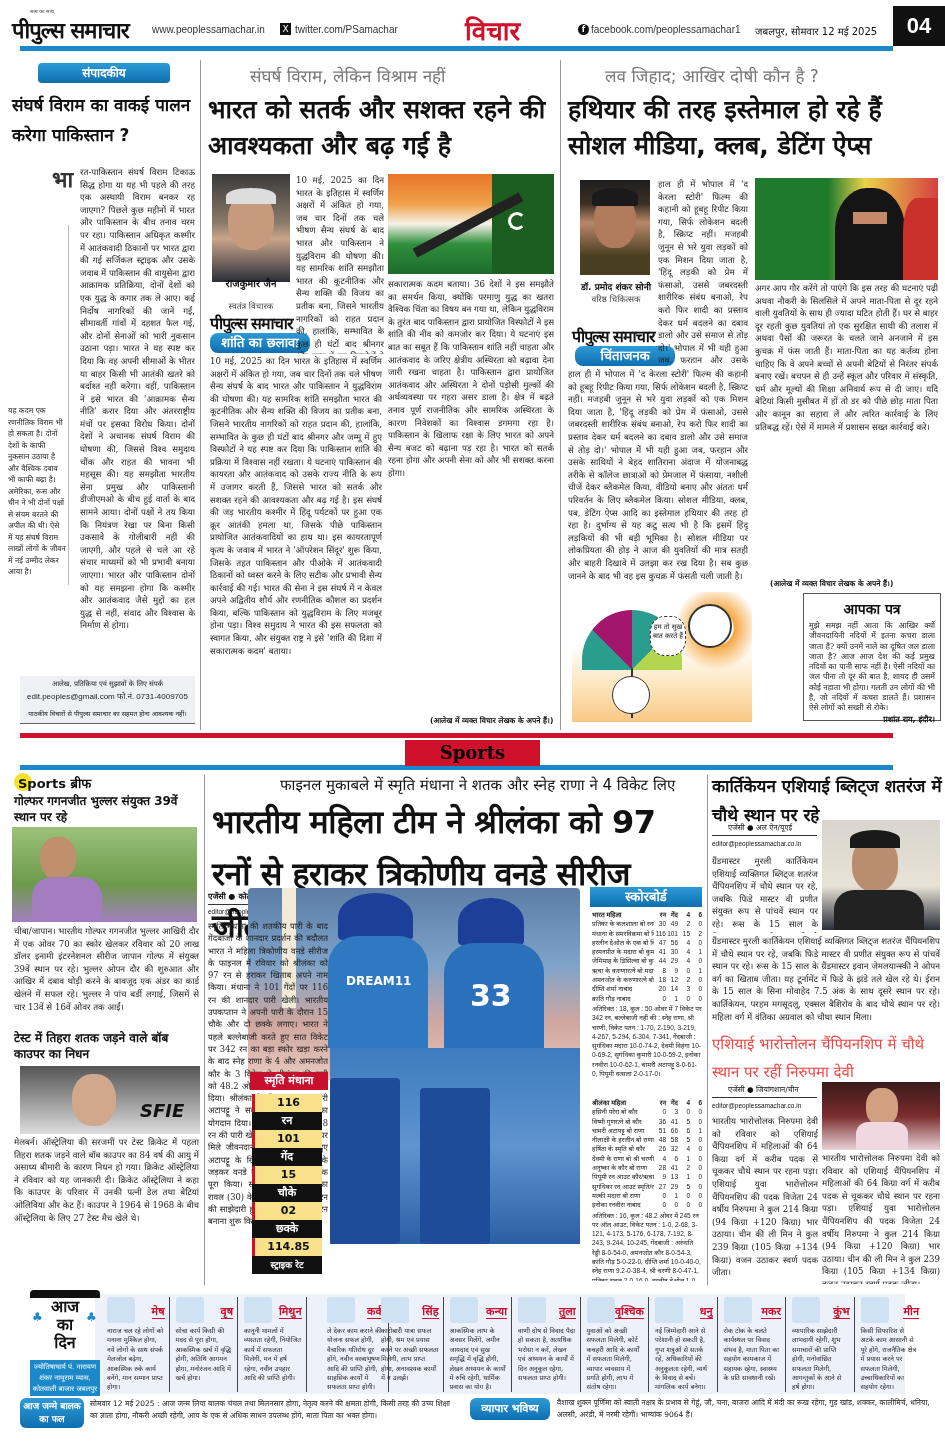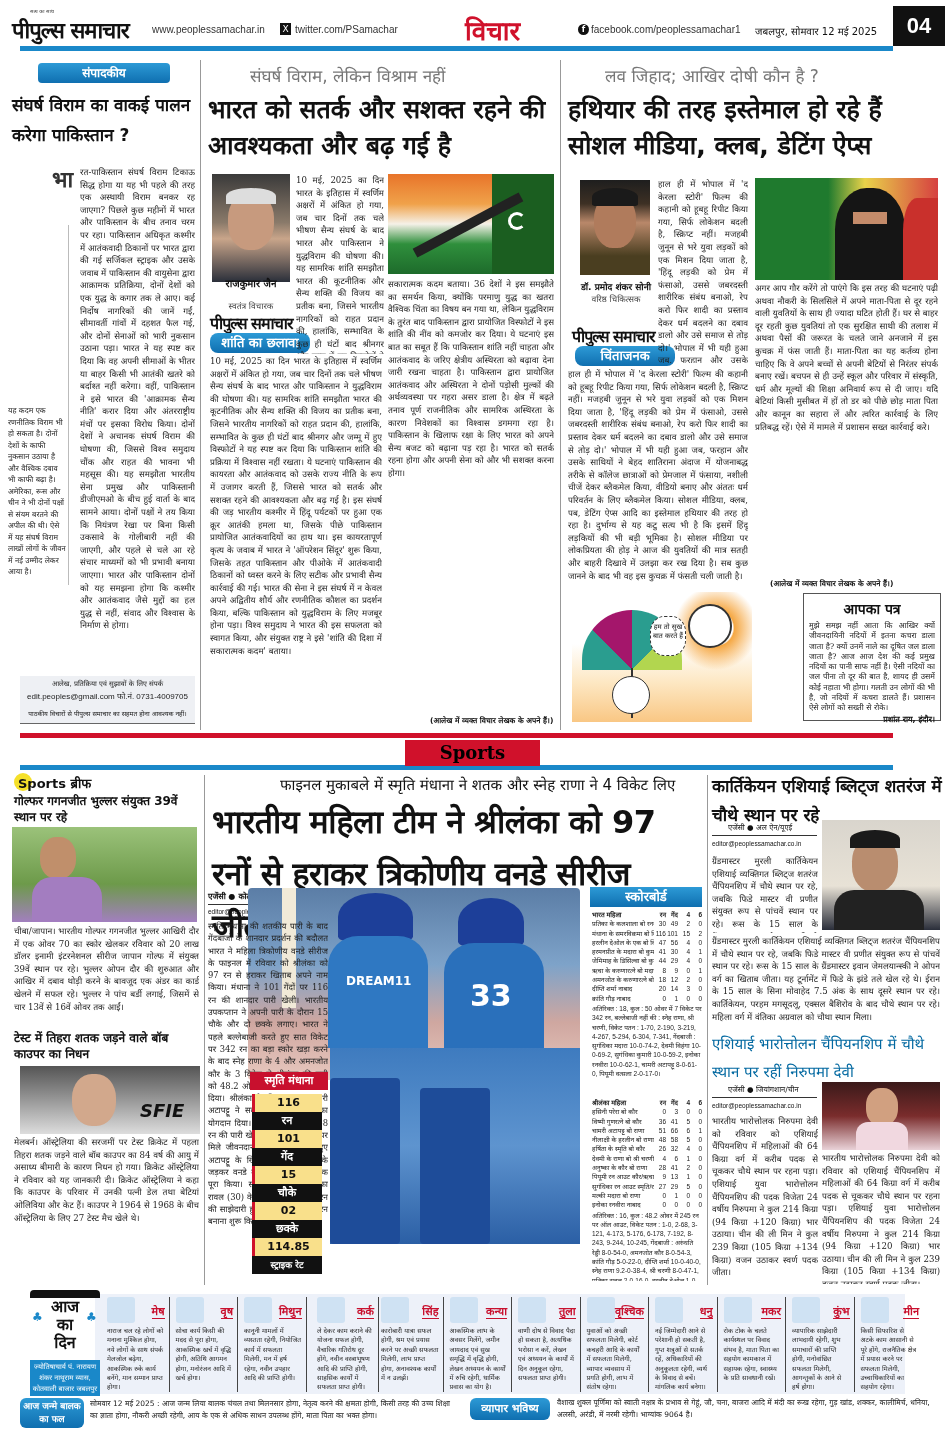--- a/index.html
+++ b/index.html
@@ -349,21 +349,21 @@
 <div class="abs" style="left:712px;top:835px;width:105px;height:1px;background:#333"></div>
 <div class="abs" style="left:712px;top:840px;font-size:6.5px;font-family:'Liberation Sans',sans-serif">editor@peoplessamachar.co.in</div>
 <div class="abs photo" style="left:822px;top:820px;width:118px;height:110px;background:linear-gradient(180deg,#d9d5cd 0%,#e8e2d6 60%,#2a2e3a 100%)">
   <div style="position:absolute;left:30px;top:16px;width:46px;height:56px;border-radius:45%;background:#b98d6f"></div>
   <div style="position:absolute;left:28px;top:10px;width:50px;height:18px;border-radius:50% 50% 0 0;background:#1a1a1a"></div>
   <div style="position:absolute;left:12px;top:70px;width:90px;height:40px;background:#222;border-radius:20px 20px 0 0"></div>
 </div>
 <div class="abs body-text" style="left:712px;top:855px;width:106px;height:78px">ग्रैंडमास्टर मुरली कार्तिकेयन एशियाई व्यक्तिगत ब्लिट्ज शतरंज चैंपियनशिप में चौथे स्थान पर रहे, जबकि फिडे मास्टर वी प्रणीत संयुक्त रूप से पांचवें स्थान पर रहे। रूस के 15 साल के ग्रैंडमास्टर इवान जेमलयान्स्की ने ओपन वर्ग का खिताब जीता। यह टूर्नामेंट में फिडे के झंडे तले खेल रहे थे। ईरान के 15 साल के सिना मोवाहेद 7.5 अंक के साथ दूसरे स्थान पर रहे। कार्तिकेयन, परहम मगसूदलू, एक्सल बैशिरोव के बाद चौथे स्थान पर रहे। महिला वर्ग में वंतिका अग्रवाल को चौथा स्थान मिला।</div>
 <div class="abs body-text" style="left:712px;top:935px;width:228px;height:92px">ग्रैंडमास्टर मुरली कार्तिकेयन एशियाई व्यक्तिगत ब्लिट्ज शतरंज चैंपियनशिप में चौथे स्थान पर रहे, जबकि फिडे मास्टर वी प्रणीत संयुक्त रूप से पांचवें स्थान पर रहे। रूस के 15 साल के ग्रैंडमास्टर इवान जेमलयान्स्की ने ओपन वर्ग का खिताब जीता। यह टूर्नामेंट में फिडे के झंडे तले खेल रहे थे। ईरान के 15 साल के सिना मोवाहेद 7.5 अंक के साथ दूसरे स्थान पर रहे। कार्तिकेयन, परहम मगसूदलू, एक्सल बैशिरोव के बाद चौथे स्थान पर रहे। महिला वर्ग में वंतिका अग्रवाल को चौथा स्थान मिला।</div>
 
-<div class="abs" style="left:712px;top:1030px;width:228px;font-size:15px;line-height:28px;color:#0369a1">एशियाई भारोत्तोलन चैंपियनशिप में चौथे स्थान पर रहीं निरुपमा देवी</div>
+<div class="abs" style="left:712px;top:1030px;width:228px;font-size:15px;line-height:28px;color:#ef4444">एशियाई भारोत्तोलन चैंपियनशिप में चौथे स्थान पर रहीं निरुपमा देवी</div>
 <div class="abs" style="left:728px;top:1084px;font-size:7.5px">एजेंसी ● जियांगशान/चीन</div>
 <div class="abs" style="left:712px;top:1097px;width:105px;height:1px;background:#333"></div>
 <div class="abs" style="left:712px;top:1102px;font-size:6.5px;font-family:'Liberation Sans',sans-serif">editor@peoplessamachar.co.in</div>
 <div class="abs photo" style="left:822px;top:1082px;width:118px;height:68px;background:linear-gradient(180deg,#3a1a1a 0%,#7a2c2c 50%,#e9d2d8 100%)">
   <div style="position:absolute;left:44px;top:6px;width:32px;height:38px;border-radius:45%;background:#d1a080"></div>
   <div style="position:absolute;left:34px;top:40px;width:52px;height:28px;background:#f1d8e0;border-radius:12px 12px 0 0"></div>
 </div>
 <div class="abs body-text" style="left:712px;top:1115px;width:106px;height:170px">भारतीय भारोत्तोलक निरुपमा देवी को रविवार को एशियाई चैंपियनशिप में महिलाओं की 64 किग्रा वर्ग में करीब पदक से चूककर चौथे स्थान पर रहना पड़ा। एशियाई युवा भारोत्तोलन चैंपियनशिप की पदक विजेता 24 वर्षीय निरुपमा ने कुल 214 किग्रा (94 किग्रा +120 किग्रा) भार उठाया। चीन की ली मिन ने कुल 239 किग्रा (105 किग्रा +134 किग्रा) वजन उठाकर स्वर्ण पदक जीता।</div>
 <div class="abs body-text" style="left:822px;top:1152px;width:118px;height:132px">भारतीय भारोत्तोलक निरुपमा देवी को रविवार को एशियाई चैंपियनशिप में महिलाओं की 64 किग्रा वर्ग में करीब पदक से चूककर चौथे स्थान पर रहना पड़ा। एशियाई युवा भारोत्तोलन चैंपियनशिप की पदक विजेता 24 वर्षीय निरुपमा ने कुल 214 किग्रा (94 किग्रा +120 किग्रा) भार उठाया। चीन की ली मिन ने कुल 239 किग्रा (105 किग्रा +134 किग्रा) वजन उठाकर स्वर्ण पदक जीता।</div>
 
@@ -386,21 +386,21 @@
     <div class="abs zodiac" style="left: 171.5px; width: 66.5px;">
       <div class="zicon"></div>
       <div class="zname" style="font-size:11px">वृष</div>
       <div class="ztext" style="font-size:6.6px;line-height:9.4px">सोचा कार्य किसी की मदद से पूरा होगा, आकस्मिक खर्च में वृद्धि होगी, अतिथि आगमन होगा, मनोरंजन आदि में खर्च होगा।</div>
     </div>
     <div class="abs zodiac" style="left: 240px; width: 66.5px;">
       <div class="zicon"></div>
       <div class="zname" style="font-size:11px">मिथुन</div>
       <div class="ztext" style="font-size:6.6px;line-height:9.4px">कानूनी मामलों में व्यस्तता रहेगी, नियोजित कार्य में सफलता मिलेगी, मन में हर्ष रहेगा, नवीन उपहार आदि की प्राप्ति होगी।</div>
     </div>
-    <div class="abs zodiac" style="left: 313px; width: 66px;">
+    <div class="abs zodiac" style="left: 323px; width: 66px;">
       <div class="zicon"></div>
       <div class="zname" style="font-size:11px">कर्क</div>
       <div class="ztext" style="font-size:6.6px;line-height:9.4px">ले देकर काम कराने की योजना सफल होगी, वैचारिक गतिरोध दूर होंगे, नवीन वस्त्राभूषण आदि की प्राप्ति होगी, साहसिक कार्यों में सफलता प्राप्त होगी।</div>
     </div>
     <div class="abs zodiac" style="left: 377px; width: 66.5px;">
       <div class="zicon"></div>
       <div class="zname" style="font-size:11px">सिंह</div>
       <div class="ztext" style="font-size:6.6px;line-height:9.4px">कारोबारी यात्रा सफल होगी, श्रम एवं प्रयास करने पर अच्छी सफलता मिलेगी, लाभ प्राप्त होगा, अनावश्यक कार्यों में न उलझें।</div>
     </div>
     <div class="abs zodiac" style="left: 445.5px; width: 66.5px;">

